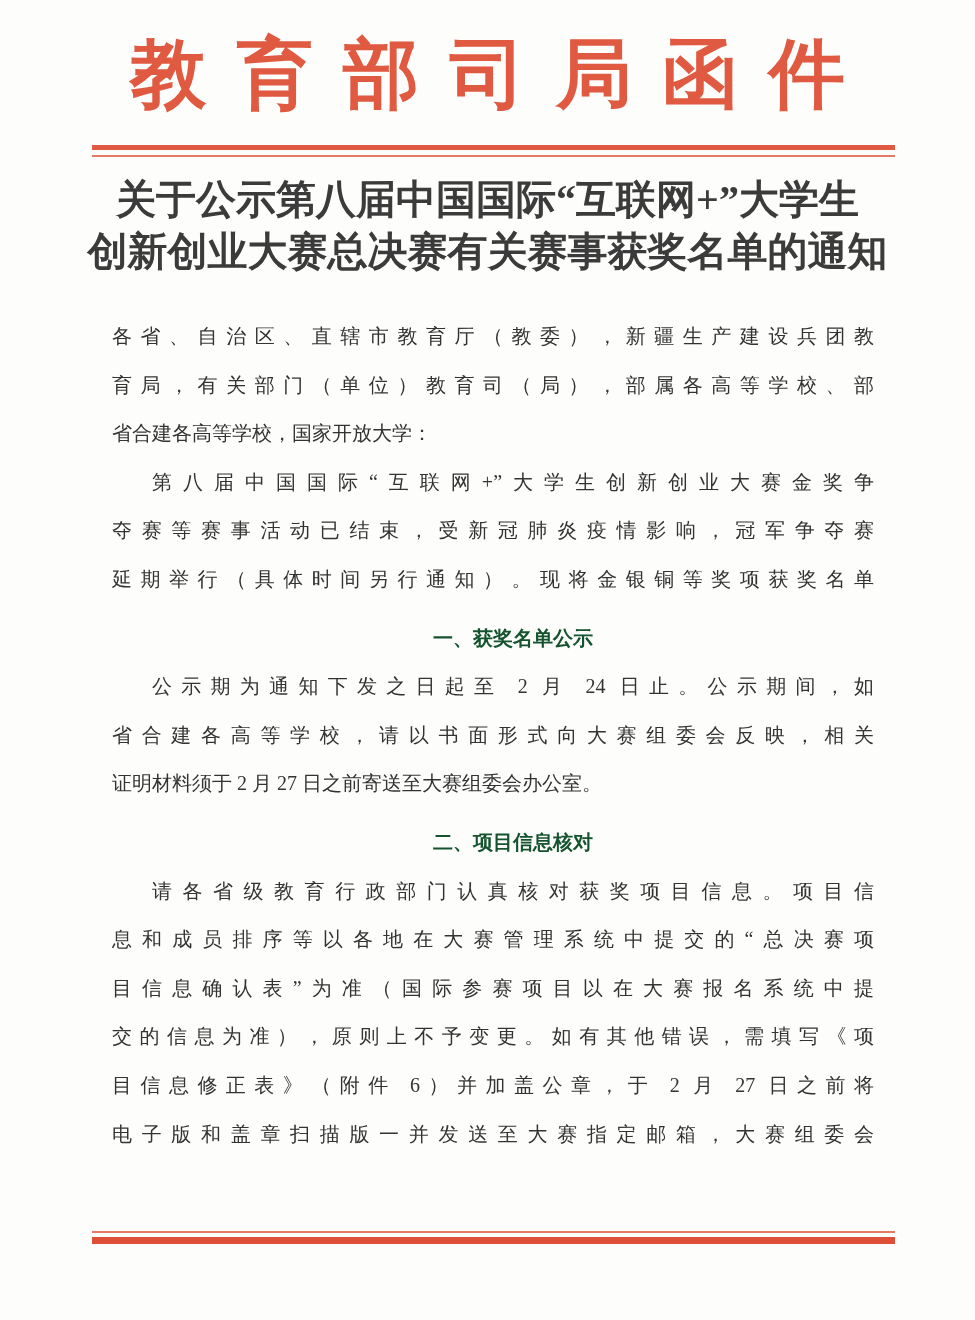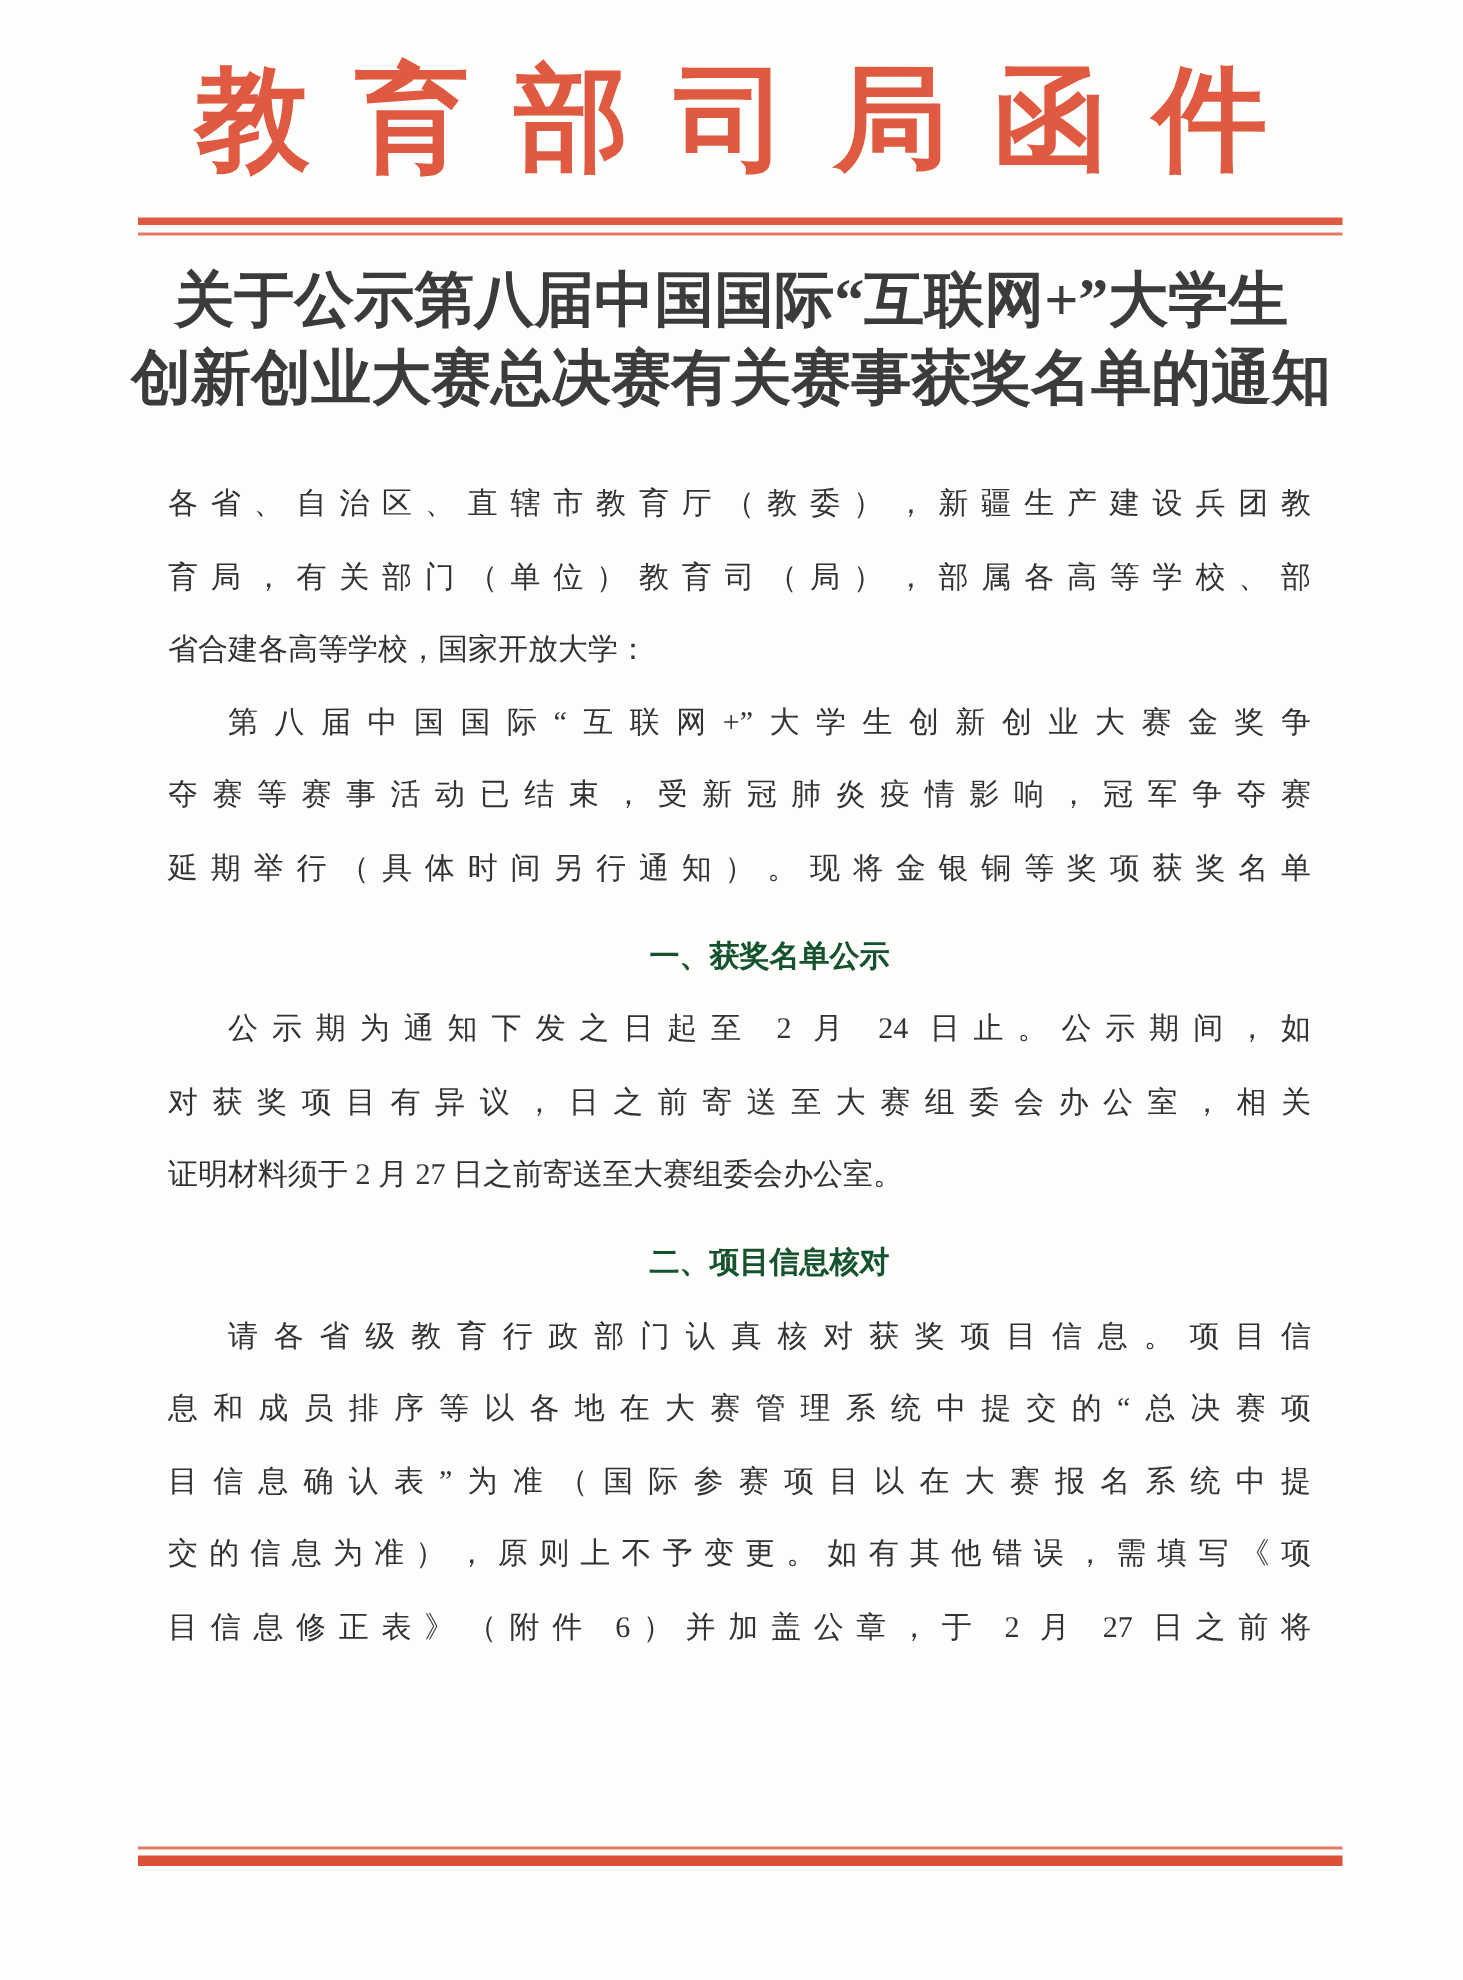--- a/index.html
+++ b/index.html
@@ -9,21 +9,21 @@
     background:#fdfdfb;
     overflow:hidden;
     font-family:"Liberation Serif","DejaVu Serif",serif;
   }
   .masthead{
     position:absolute;top:34px;left:0;right:0;
     text-align:center;
     font-size:76px;line-height:92px;font-weight:bold;
     letter-spacing:0.40em;text-indent:0.40em;
     color:#e05a42;
-    font-family:Liberation Serif, serif;
+    font-family:Liberation Mono, monospace;
   }
   .rule{position:absolute;left:92px;right:80px;background:#e05a42;}
   .rule.header-thick{top:145px;height:5px;}
   .rule.header-thin{top:155px;height:2px;background:#e37a66;}
   .rule.footer-thin{top:1231px;height:2px;background:#e37a66;}
   .rule.footer-thick{top:1237px;height:7px;background:#dd4f36;}
   .doc-title{
     position:absolute;left:60px;right:60px;
     text-align:center;
     font-size:40px;line-height:52px;font-weight:bold;
@@ -71,29 +71,30 @@
     <div class="line full">育局，有关部门（单位）教育司（局），部属各高等学校、部</div>
     <div class="line">省合建各高等学校，国家开放大学：</div>
 
     <div class="line full indent">第八届中国国际“互联网+”大学生创新创业大赛金奖争</div>
     <div class="line full">夺赛等赛事活动已结束，受新冠肺炎疫情影响，冠军争夺赛</div>
     <div class="line full">延期举行（具体时间另行通知）。现将金银铜等奖项获奖名单</div>
 
     <div class="line heading indent">一、获奖名单公示</div>
 
     <div class="line full indent">公示期为通知下发之日起至 2 月 24 日止。公示期间，如</div>
-    <div class="line full">对获奖项目有异议，日之前寄送至大赛组委会办公室，相关</div>
+    <div class="line full">省合建各高等学校，请以书面形式向大赛组委会反映，相关</div>
     <div class="line">证明材料须于 2 月 27 日之前寄送至大赛组委会办公室。</div>
 
     <div class="line heading indent">二、项目信息核对</div>
 
     <div class="line full indent">请各省级教育行政部门认真核对获奖项目信息。项目信</div>
     <div class="line full">息和成员排序等以各地在大赛管理系统中提交的“总决赛项</div>
     <div class="line full">目信息确认表”为准（国际参赛项目以在大赛报名系统中提</div>
     <div class="line full">交的信息为准），原则上不予变更。如有其他错误，需填写《项</div>
     <div class="line full">目信息修正表》（附件 6）并加盖公章，于 2 月 27 日之前将</div>
+    <div class="line full">电子版和盖章扫描版一并发送至大赛指定邮箱，大赛组委会</div>
 
   </div>
 
   <div class="rule footer-thin"></div>
   <div class="rule footer-thick"></div>
 
 </div>
 
 </body></html>

